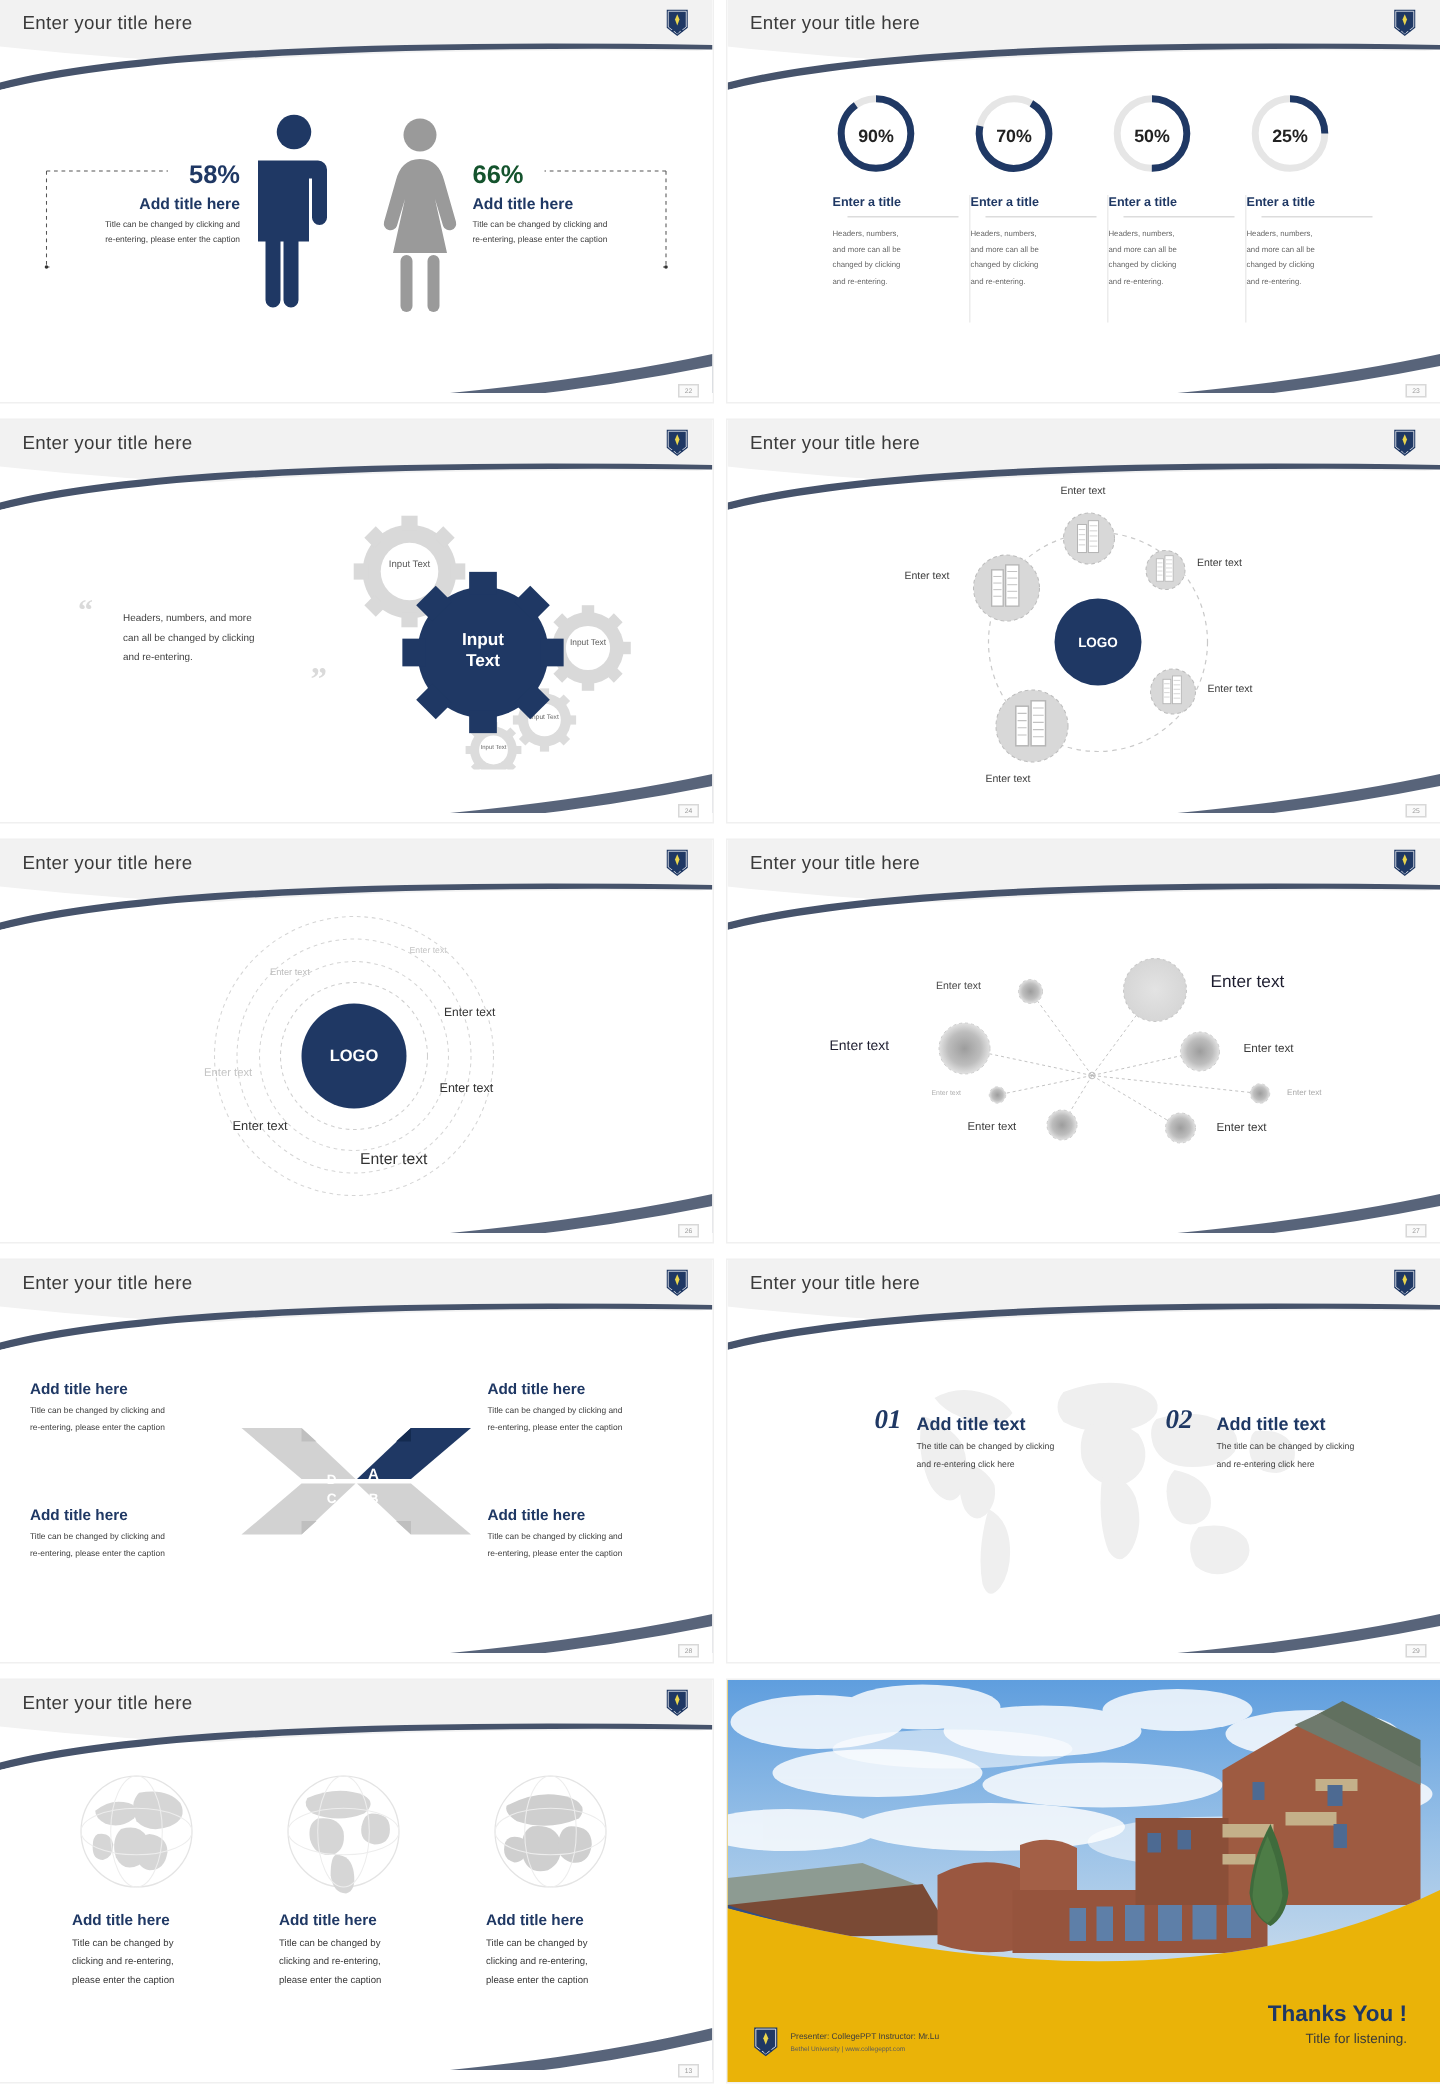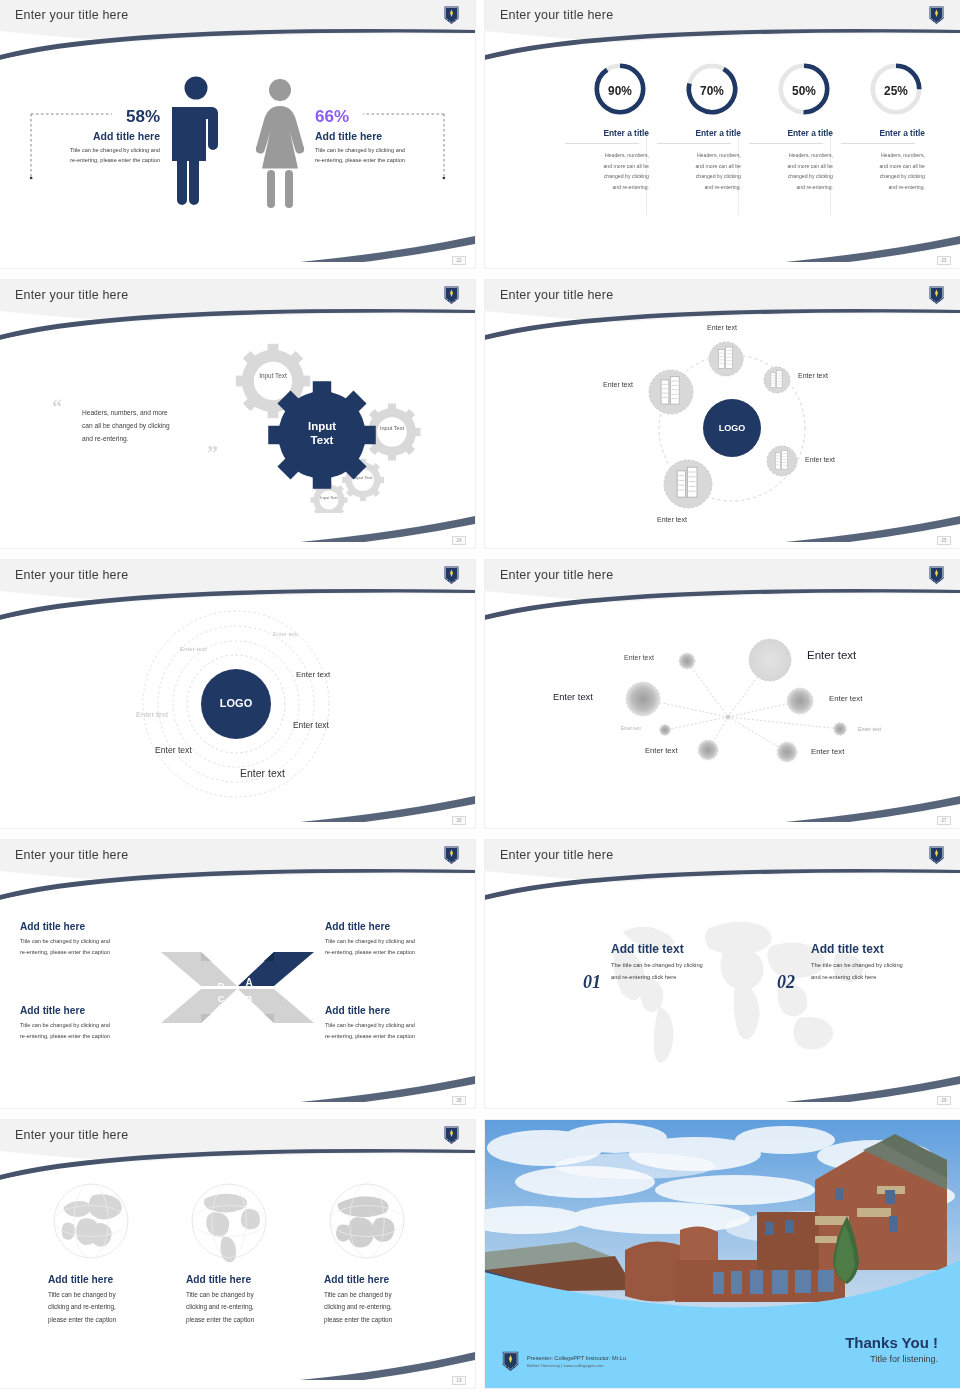--- a/index.html
+++ b/index.html
@@ -42,58 +42,58 @@
     font-size: 4.5px; line-height: 8px; text-align: center;
     z-index: 8;
   }
   .bg-svg { position: absolute; inset: 0; width: 100%; height: 100%; }
   .content { position: absolute; inset: 0; z-index: 5; }
 
   
   .s1-stat { position: absolute; width: 150px; }
   .s1-pct { font-size: 17px; font-weight: bold; line-height: 1.05; }
   .s1-pct.m { color: #1f3864; }
-  .s1-pct.f { color: #8b5cf6; }
+  .s1-pct.f { color: #14532d; }
   .s1-head { font-size: 10.5px; font-weight: bold; color: #1f3864; margin-top: 4px; }
   .s1-body { font-size: 5.6px; color: #404040; line-height: 1.85; margin-top: 3px; }
   .tright { text-align: right; }
 
   
-  .s2-col { position: absolute; top: 60px; width: 94px; text-align: right; }
+  .s2-col { position: absolute; top: 60px; width: 94px; text-align: left; }
   .s2-ttl { font-size: 8.4px; font-weight: bold; color: #1f3864; margin-top: 6px; }
   .s2-rule { width: 74px; height: 1px; background: #dcdcdc; margin: 5px auto 6px; }
   .s2-body { font-size: 5.2px; color: #666; line-height: 2.05; }
   .s2-sep { position: absolute; top: 130px; width: 1px; height: 85px; background: #ececec; }
 
   
   .s3-quote { position: absolute; left: 52px; top: 125px; width: 130px;
               font-size: 6.6px; color: #3f3f3f; line-height: 2.0; }
   .qm { position: absolute; color: #dadada; font-weight: bold; font-family: "Liberation Serif", serif; }
 
   
   .lbl { position: absolute; font-size: 7px; color: #3b3b3b; white-space: nowrap; text-align: center; }
 
   
   .s7-h { font-size: 10.2px; font-weight: bold; color: #1f3864; }
   .s7-p { font-size: 5.6px; color: #404040; line-height: 2.0; margin-top: 4px; }
   .s7-blk { position: absolute; width: 136px; }
 
   
   .s8-num { font-size: 18px; font-weight: bold; font-style: italic; color: #1f3864;
-            font-family: "Liberation Serif", serif; margin-top: 36px; }
+            font-family: "Liberation Serif", serif; }
   .s8-h { font-size: 12px; font-weight: bold; color: #1f3864; }
   .s8-p { font-size: 5.8px; color: #3f3f3f; line-height: 2.0; margin-top: 4px; }
 
   
   .s9-col { position: absolute; top: 58px; width: 130px; }
   .s9-h { font-size: 10.2px; font-weight: bold; color: #1f3864; margin-top: 6px; }
   .s9-p { font-size: 6.4px; color: #3a3a3a; line-height: 1.95; margin-top: 4px; }
 
   
-  .s10 { background: #7dd3fc; }
+  .s10 { background: #eab308; }
   .s10-foot-l { position: absolute; left: 16px; bottom: 16px; display: flex; align-items: center; gap: 7px; }
   .s10-f1 { font-size: 5.6px; color: #3c3c3c; }
   .s10-f2 { font-size: 4.4px; color: #5c5c5c; margin-top: 2px; }
   .s10-thanks { position: absolute; right: 22px; bottom: 24px; text-align: right; }
   .s10-t1 { font-size: 15px; font-weight: bold; color: #1f3864; }
   .s10-t2 { font-size: 9px; color: #3a3a3a; margin-top: 3px; }
 </style>
 </head>
 <body>
 

